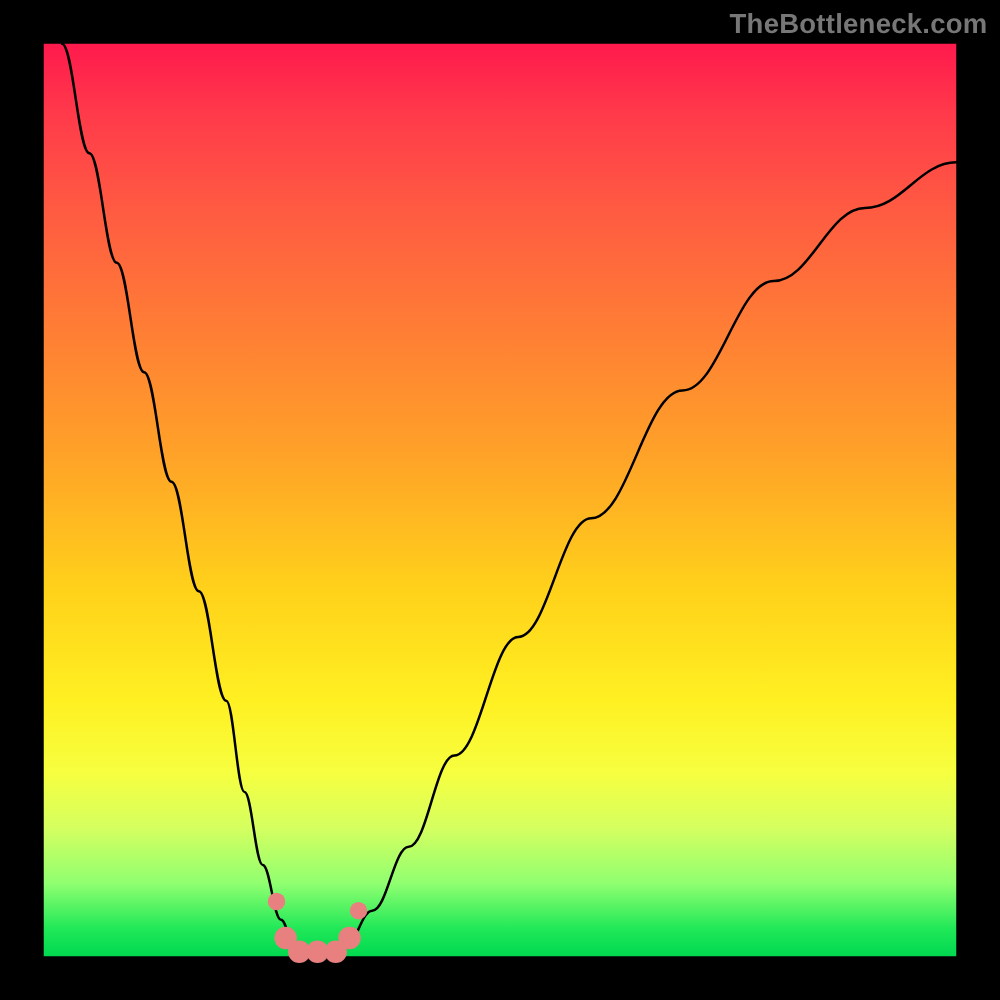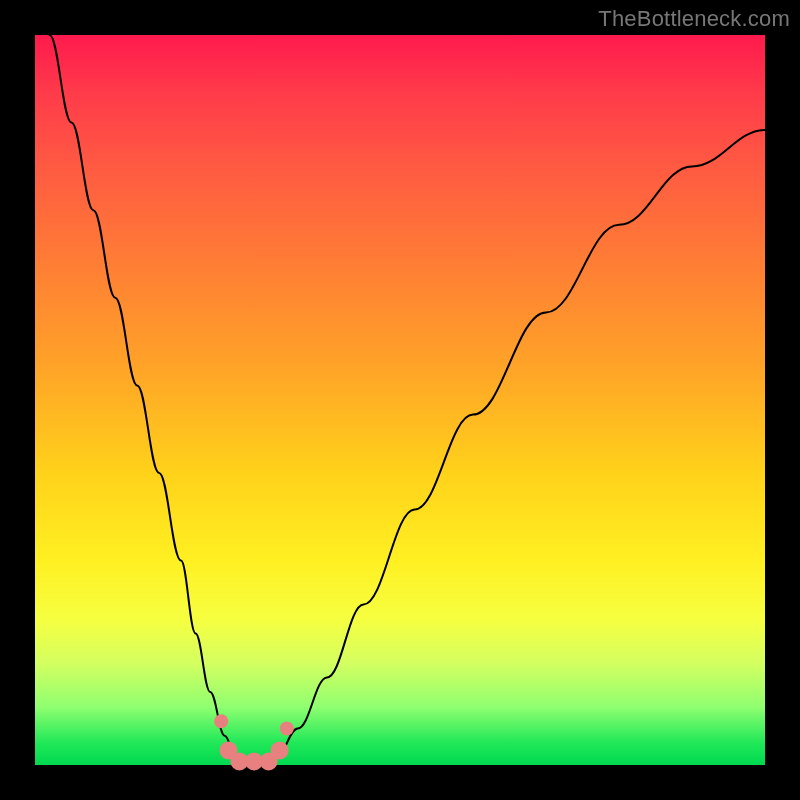--- a/index.html
+++ b/index.html
@@ -11,20 +11,21 @@
     background: #000;
     font-family: Arial, Helvetica, sans-serif;
   }
   .frame {
     position: absolute;
     left: 0;
     top: 0;
     width: 800px;
     height: 800px;
     background: #000;
+    font-weight: bold;
   }
   .plot-area {
     position: absolute;
     left: 35px;
     top: 35px;
     width: 730px;
     height: 730px;
     
     background: linear-gradient(
       to bottom,

